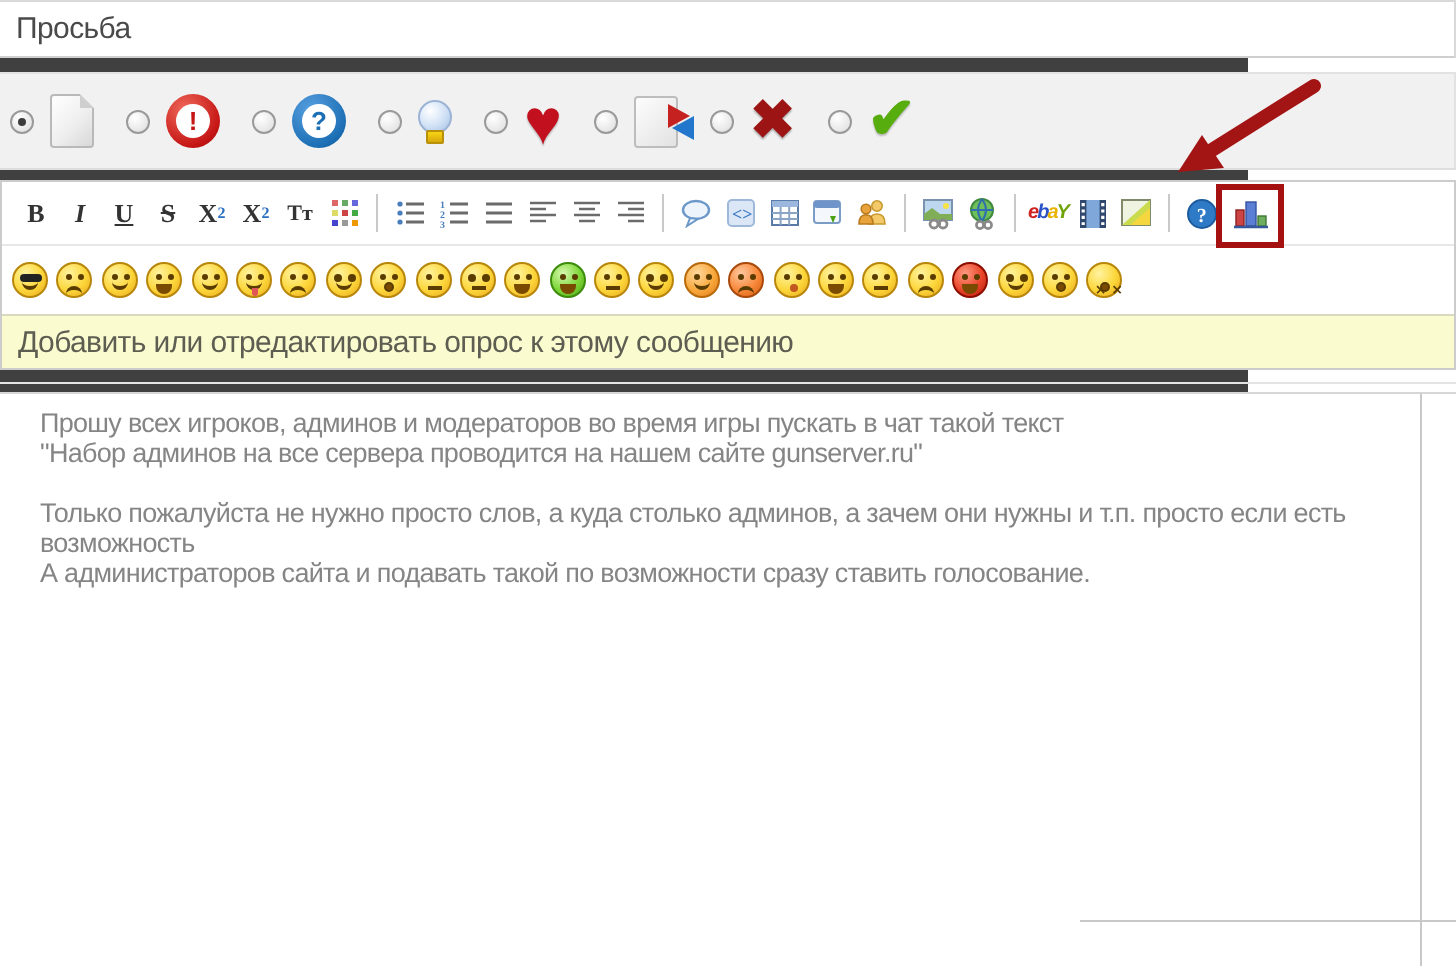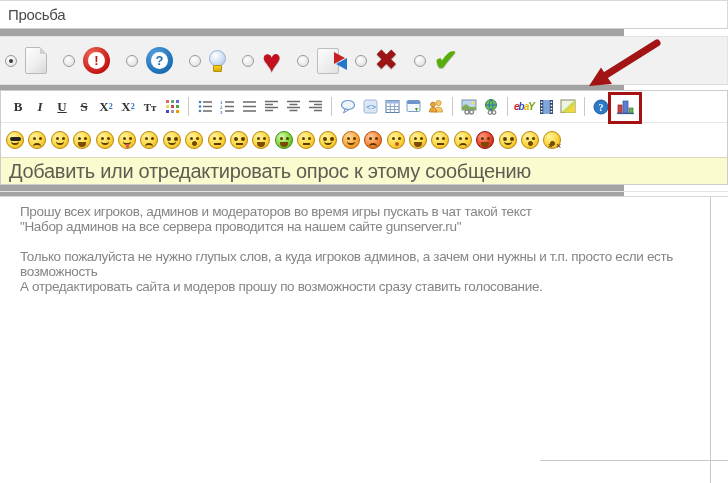--- a/index.html
+++ b/index.html
@@ -1,18 +1,18 @@
 <!DOCTYPE html>
 <html><head>
 <meta charset="utf-8">
 <style>
   * { margin:0; padding:0; box-sizing:border-box; }
   html,body { width:728px; height:483px; background:#fff; overflow:hidden;
               font-family:"Liberation Sans", sans-serif; }
-  .stage { position:relative; width:624px; height:483px; background:#a3a3a3; }
+  .stage { position:relative; width:624px; height:483px; background:#404040; }
 
   
   .title-row { position:absolute; left:0; top:0; width:728px; height:29px;
                background:#fff; border-top:1px solid #d9d9d9; border-bottom:1px solid #cfcfcf;
                border-right:1px solid #d9d9d9; }
   .title-row input { width:100%; height:100%; border:0; outline:none; padding:0 8px;
                font-family:"Liberation Sans", sans-serif; font-size:15px; color:#4a4a4a;
                letter-spacing:-0.3px; background:transparent; }
 
   
@@ -111,21 +111,21 @@
   .v-dead .eyes::before { content:"\00d7\00a0\00d7"; font:bold 7px "DejaVu Sans", sans-serif;
         color:#5a3c00; letter-spacing:0; }
   .c-green { background:radial-gradient(circle at 35% 30%, #d8f8b0, #7cd636 55%, #4ea312); border-color:#3c8b0e; }
   .c-orange { background:radial-gradient(circle at 35% 30%, #ffd9a0, #f8a83a 55%, #e07a1c); border-color:#b86a0b; }
   .c-orange2 { background:radial-gradient(circle at 35% 30%, #ffc9a0, #f8883a 55%, #d45a10); border-color:#a84a0b; }
   .c-red { background:radial-gradient(circle at 35% 30%, #ff9a80, #e8452a 55%, #b81a0a); border-color:#8b0e00; }
 
   
   .poll-bar { height:27px; background:#fbfbd0; border-top:1px solid #d9d9c0;
         display:flex; align-items:center; padding-left:8px; cursor:pointer;
-        font-size:20px; color:#5d5d52; letter-spacing:-0.3px; }
+        font-size:15px; color:#5d5d52; letter-spacing:-0.3px; }
 
   
   .line1 { position:absolute; left:0; top:191px; width:728px; height:1px; background:#e4e4e4; }
   .line2 { position:absolute; left:0; top:196px; width:728px; height:1px; background:#d6d6d6; }
 
   
   .message-area { position:absolute; left:0; top:197px; width:711px; height:286px;
         background:#fff; border-right:1px solid #c9c9c9; padding:7px 4px 0 20px;
         font-size:13.5px; line-height:15px; color:#858585; letter-spacing:-0.35px; cursor:text; }
   .para { margin-bottom:15px; }
@@ -462,22 +462,22 @@
 
   <div class="line1"></div>
   <div class="line2"></div>
 
   <div class="message-area">
       <div class="para">
         <div><span>Прошу всех игроков, админов и модераторов во время игры пускать в чат такой текст</span></div>
         <div><span>"Набор админов на все сервера проводится на нашем сайте gunserver.ru"</span></div>
       </div>
       <div class="para">
-        <div><span>Только пожалуйста не нужно глупых слов, а куда игроков админов, а зачем они нужны и </span><span class="misspell">т.п.</span><span> просто если есть возможность</span></div>
-        <div><span>А отредактировать сайта и </span><span class="misspell">модеров</span><span> прошу по возможности сразу ставить голосование.</span></div>
+        <div><span>Только пожалуйста не нужно просто слов, а куда столько админов, а зачем они нужны и </span><span class="misspell">т.п.</span><span> просто если есть возможность</span></div>
+        <div><span>А администраторов сайта и </span><span class="misspell">подавать</span><span> такой по возможности сразу ставить голосование.</span></div>
       </div>
     </div>
   <div class="bottom-seg"></div>
 
   <svg class="anno" viewBox="0 0 728 483">
     <path d="M657 43 L606 75" stroke="#a31414" stroke-width="7" stroke-linecap="round" fill="none"></path>
     <polygon points="589,86 601,67.5 612,84" fill="#a31414"></polygon>
   </svg>
 
 </div>

